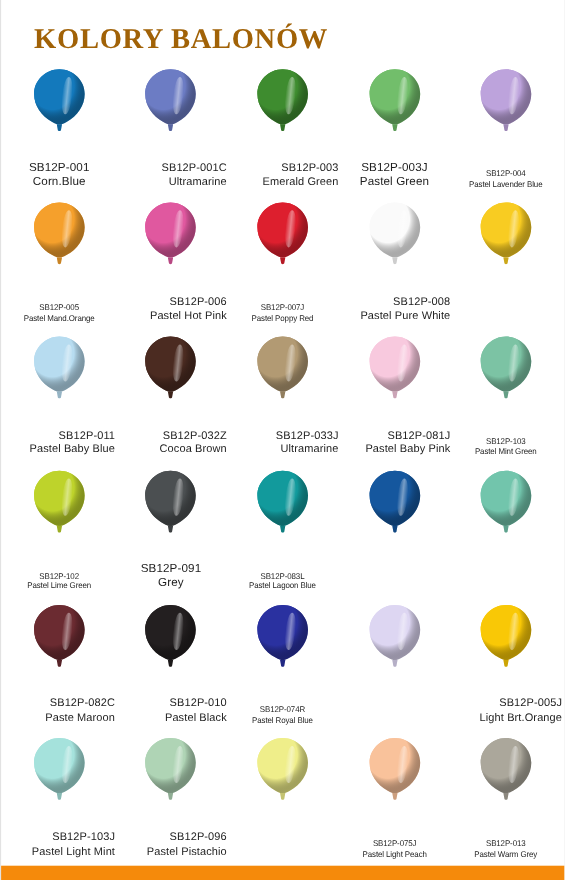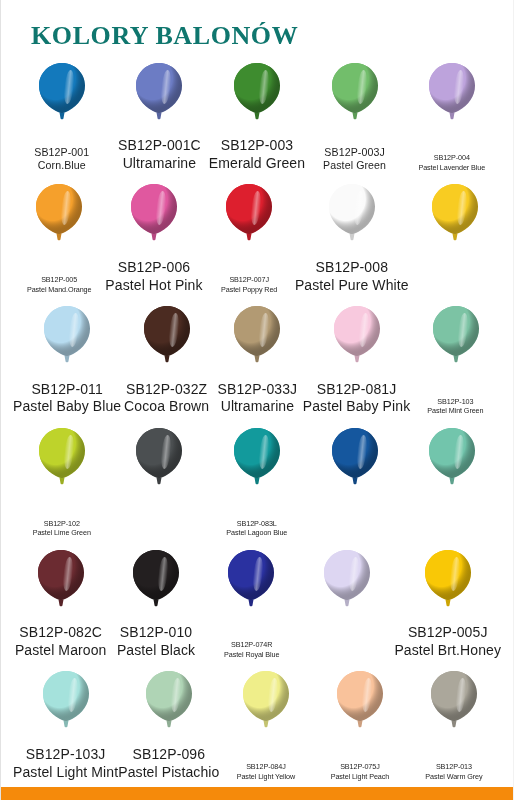--- a/index.html
+++ b/index.html
@@ -25,30 +25,30 @@
   
   #title-wrap{
     flex:0 0 auto;
     padding:22px 0 6px 30px;
   }
   #page-title{
     font-family:"Liberation Serif", serif;
     font-weight:bold;
     font-size:26px;
     letter-spacing:0.6px;
-    color:#0f766e;
+    color:#a16207;
     line-height:1.1;
     white-space:nowrap;
   }
   
   #grid{
     flex:1 1 auto;
     display:flex;
     flex-direction:column;
-    padding:0 12px;
+    padding:0 2px;
     box-sizing:border-box;
   }
   .row{
     flex:1 1 0;
     display:flex;
     flex-direction:row;
     align-items:stretch;
   }
   .cell{
     flex:1 1 0;
@@ -76,21 +76,21 @@
     padding-bottom:6px;
     text-align:center;
     color:#1d1d1d;
     line-height:1.25;
     width:100%;
   }
   .code{ display:block; white-space:nowrap; }
   .name{ display:block; white-space:nowrap; }
 
   .sz-normal .code,
-  .sz-normal .name{ font-size:14px; letter-spacing:0.1px; }
+  .sz-normal .name{ font-size:10px; letter-spacing:0.1px;text-align:right; }
 
   .sz-small .code,
   .sz-small .name{
     font-size:7.6px;
     letter-spacing:-0.1px;
     transform:scaleX(0.95);
   }
 
   .sz-large .code,
   .sz-large .name{ font-size:10.6px; letter-spacing:0.1px; }
@@ -800,20 +800,24 @@
              C 25.4 52.2 23.5 51.4 20.5 49.8
              C 10.5 44.5 4 35 4 24.5
              C 4 12 14.5 2 27 2 Z" fill="url(#g_3_1)"></path>
     <ellipse cx="34" cy="26" rx="4.6" ry="17" fill="url(#h_3_1)" transform="rotate(6 34 26)"></ellipse>
     <path d="M24.6 52.0 L29.4 52.0 L28.4 57.4
              C 28.4 58.4 25.6 58.4 25.6 57.4 Z" fill="#4B4F51"></path>
     <path d="M24.6 52.0 L29.4 52.0 L28.4 57.4
              C 28.4 58.4 25.6 58.4 25.6 57.4 Z" fill="#000000" fill-opacity="0.18"></path>
   </svg>
           </div>
+          <div class="caption sz-large">
+            <span class="code">SB12P-091</span>
+            <span class="name">Grey</span>
+          </div>
         </div>
         <div class="cell">
           <div class="balloon-slot">
   <svg class="balloon" width="54" height="62" viewBox="0 0 54 62">
     <defs>
       <radialGradient id="g_3_2" cx="36%" cy="30%" r="78%">
         <stop offset="0%" stop-color="#129A9C" stop-opacity="1"></stop>
         <stop offset="55%" stop-color="#129A9C" stop-opacity="1"></stop>
         <stop offset="100%" stop-color="#000000" stop-opacity="0.22"></stop>
       </radialGradient>
@@ -956,21 +960,21 @@
              C 4 12 14.5 2 27 2 Z" fill="url(#g_4_0)"></path>
     <ellipse cx="34" cy="26" rx="4.6" ry="17" fill="url(#h_4_0)" transform="rotate(6 34 26)"></ellipse>
     <path d="M24.6 52.0 L29.4 52.0 L28.4 57.4
              C 28.4 58.4 25.6 58.4 25.6 57.4 Z" fill="#6B2B31"></path>
     <path d="M24.6 52.0 L29.4 52.0 L28.4 57.4
              C 28.4 58.4 25.6 58.4 25.6 57.4 Z" fill="#000000" fill-opacity="0.18"></path>
   </svg>
           </div>
           <div class="caption sz-normal">
             <span class="code">SB12P-082C</span>
-            <span class="name">Pastel Maroon</span>
+            <span class="name">Paste Maroon</span>
           </div>
         </div>
         <div class="cell">
           <div class="balloon-slot">
   <svg class="balloon" width="54" height="62" viewBox="0 0 54 62">
     <defs>
       <radialGradient id="g_4_1" cx="36%" cy="30%" r="78%">
         <stop offset="0%" stop-color="#231F20" stop-opacity="1"></stop>
         <stop offset="55%" stop-color="#231F20" stop-opacity="1"></stop>
         <stop offset="100%" stop-color="#000000" stop-opacity="0.22"></stop>
@@ -1116,21 +1120,21 @@
              C 4 12 14.5 2 27 2 Z" fill="url(#g_4_4)"></path>
     <ellipse cx="34" cy="26" rx="4.6" ry="17" fill="url(#h_4_4)" transform="rotate(6 34 26)"></ellipse>
     <path d="M24.6 52.0 L29.4 52.0 L28.4 57.4
              C 28.4 58.4 25.6 58.4 25.6 57.4 Z" fill="#F9C806"></path>
     <path d="M24.6 52.0 L29.4 52.0 L28.4 57.4
              C 28.4 58.4 25.6 58.4 25.6 57.4 Z" fill="#000000" fill-opacity="0.18"></path>
   </svg>
           </div>
           <div class="caption sz-normal">
             <span class="code">SB12P-005J</span>
-            <span class="name">Pastel Brt.Honey</span>
+            <span class="name">Light Brt.Orange</span>
           </div>
         </div>
       </div>
       <div class="row">
         <div class="cell">
           <div class="balloon-slot">
   <svg class="balloon" width="54" height="62" viewBox="0 0 54 62">
     <defs>
       <radialGradient id="g_5_0" cx="36%" cy="30%" r="78%">
         <stop offset="0%" stop-color="#A5E2DC" stop-opacity="1"></stop>
@@ -1238,24 +1242,20 @@
              C 30.5 51.4 28.6 52.2 27 52.2
              C 25.4 52.2 23.5 51.4 20.5 49.8
              C 10.5 44.5 4 35 4 24.5
              C 4 12 14.5 2 27 2 Z" fill="url(#g_5_2)"></path>
     <ellipse cx="34" cy="26" rx="4.6" ry="17" fill="url(#h_5_2)" transform="rotate(6 34 26)"></ellipse>
     <path d="M24.6 52.0 L29.4 52.0 L28.4 57.4
              C 28.4 58.4 25.6 58.4 25.6 57.4 Z" fill="#EFEE8A"></path>
     <path d="M24.6 52.0 L29.4 52.0 L28.4 57.4
              C 28.4 58.4 25.6 58.4 25.6 57.4 Z" fill="#000000" fill-opacity="0.18"></path>
   </svg>
-          </div>
-          <div class="caption sz-small">
-            <span class="code">SB12P-084J</span>
-            <span class="name">Pastel Light Yellow</span>
           </div>
         </div>
         <div class="cell">
           <div class="balloon-slot">
   <svg class="balloon" width="54" height="62" viewBox="0 0 54 62">
     <defs>
       <radialGradient id="g_5_3" cx="36%" cy="30%" r="78%">
         <stop offset="0%" stop-color="#F9C29B" stop-opacity="1"></stop>
         <stop offset="55%" stop-color="#F9C29B" stop-opacity="1"></stop>
         <stop offset="100%" stop-color="#000000" stop-opacity="0.22"></stop>

